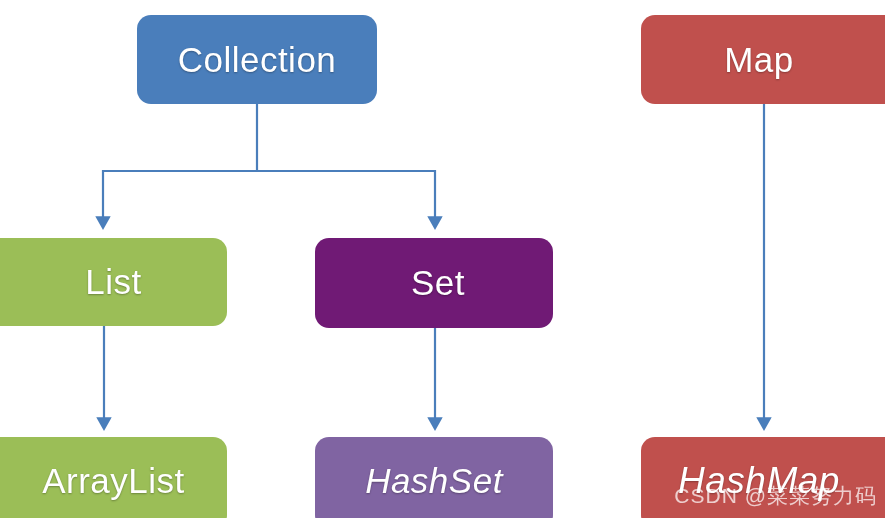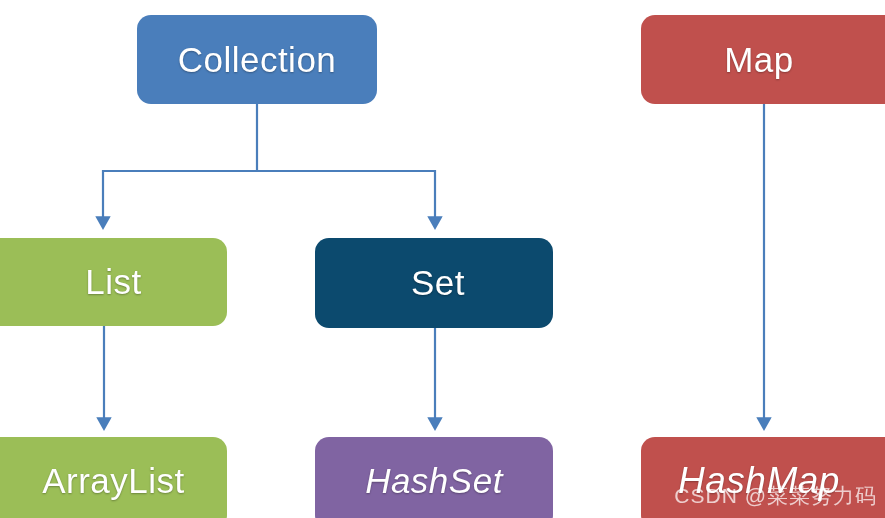--- a/index.html
+++ b/index.html
@@ -128,21 +128,21 @@
   </div>
 
   <div class="node" id="node-map" style="background: rgb(192, 80, 77);">
     <span class="label">Map</span>
   </div>
 
   <div class="node" id="node-list" style="background: rgb(155, 190, 87);">
     <span class="label">List</span>
   </div>
 
-  <div class="node" id="node-set" style="background: #0c4a6e; padding-left: 8px;">
+  <div class="node" id="node-set" style="background: #701a75; padding-left: 8px;">
     <span class="label">Set</span>
   </div>
 
   <div class="node" id="node-arraylist" style="background: rgb(155, 190, 87);">
     <span class="label">ArrayList</span>
   </div>
 
   <div class="node" id="node-hashset" style="background: rgb(128, 100, 162);">
     <span class="label">HashSet</span>
   </div>

